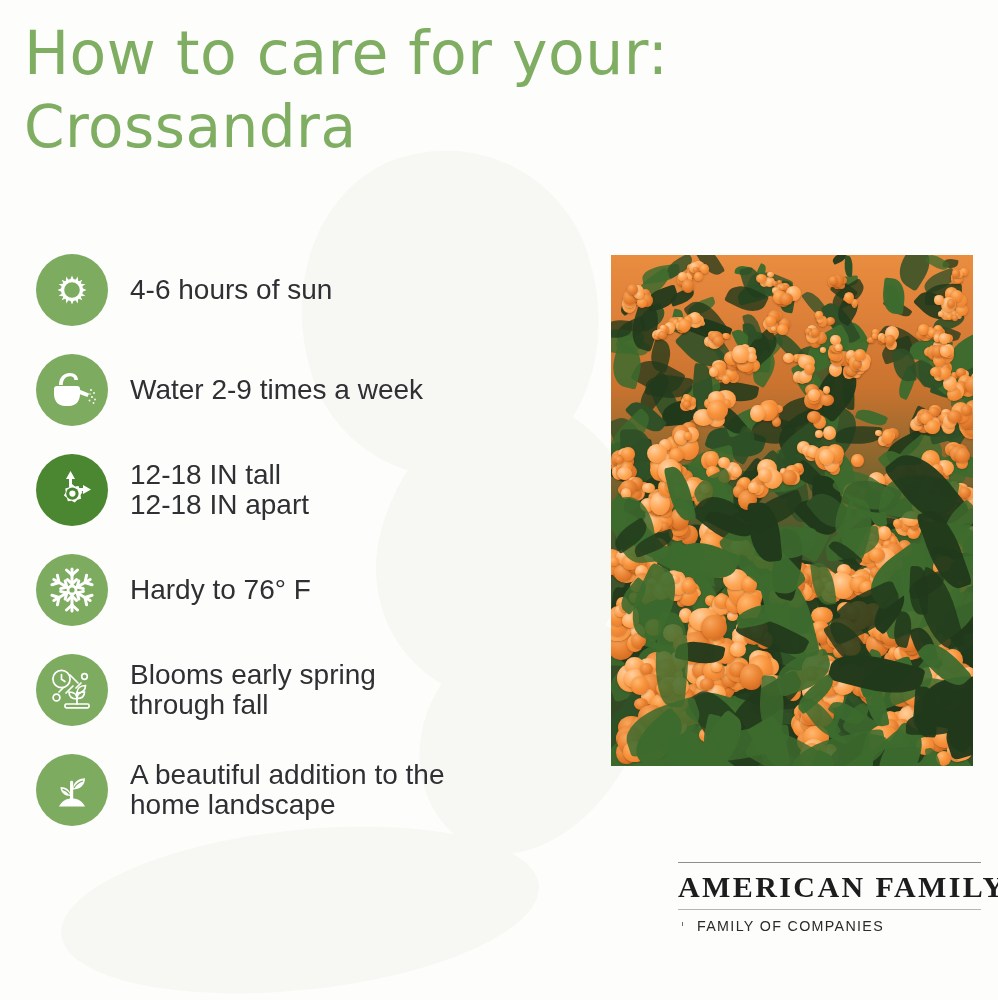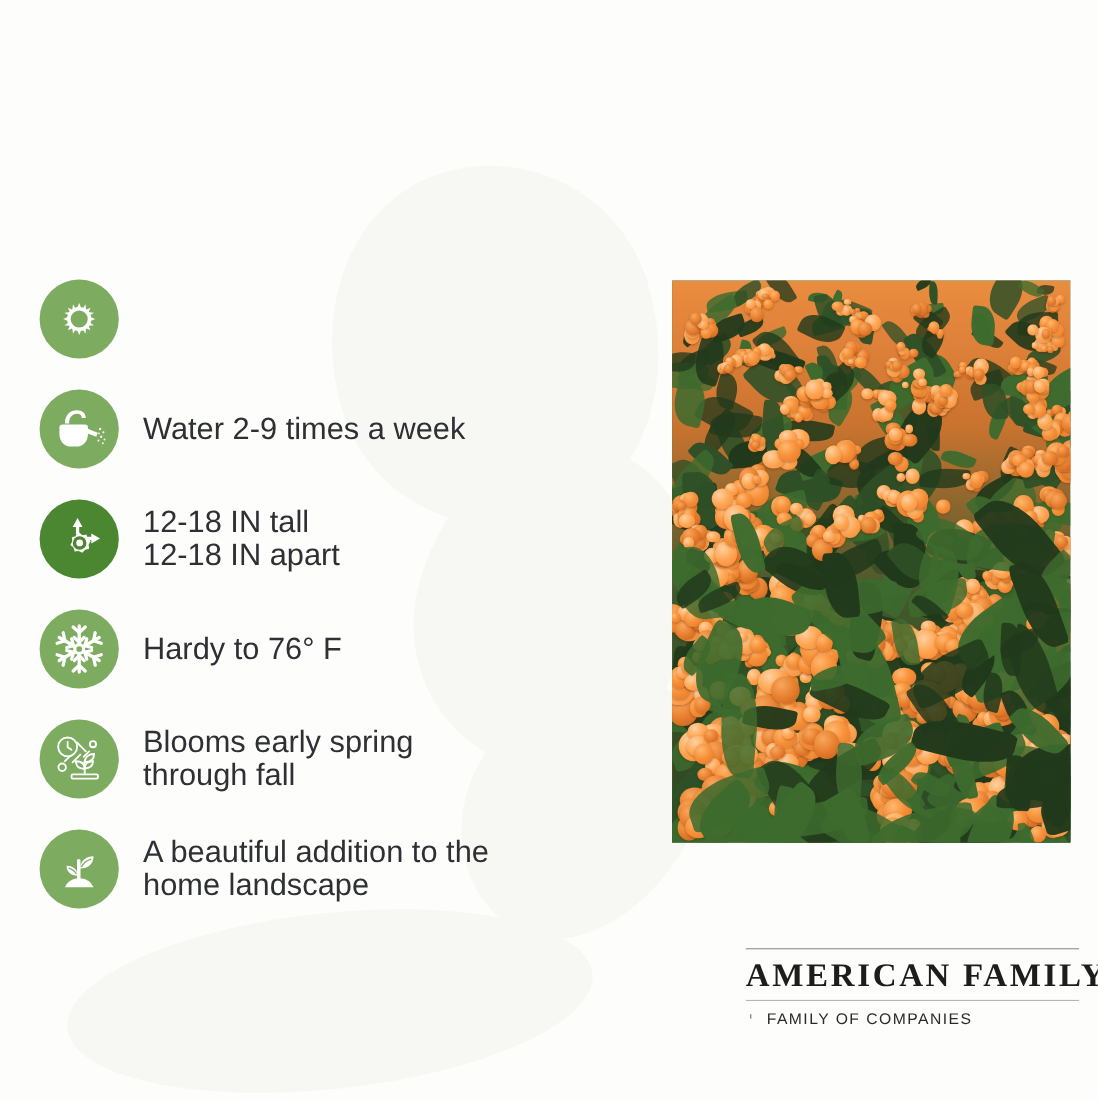--- a/index.html
+++ b/index.html
@@ -142,20 +142,24 @@
 </head>
 <body>
 
 <div id="card">
 
   <div class="wm wm1"></div>
   <div class="wm wm2"></div>
   <div class="wm wm4"></div>
   <div class="wm wm3"></div>
 
+  <div id="title-block">
+    <div class="title-line l1">How to care for your:</div>
+    <div class="title-line l2">Crossandra</div>
+  </div>
 
   <div id="care-list">
 
     <div class="care-row">
       <div class="icon-circle">
         <svg width="48" height="48" viewBox="0 0 48 48">
           <g fill="#ffffff">
             <path d="M24 9.5 L26.4 15.2 L21.6 15.2 Z"></path>
             <path d="M24 38.5 L21.6 32.8 L26.4 32.8 Z"></path>
             <path d="M9.5 24 L15.2 21.6 L15.2 26.4 Z"></path>
@@ -169,20 +173,21 @@
             <path d="M37.4 18.3 L32.4 21.4 L31.0 17.6 Z"></path>
             <path d="M10.6 29.7 L15.6 26.6 L17.0 30.4 Z"></path>
             <path d="M29.7 10.6 L30.4 17.0 L26.6 15.6 Z"></path>
             <path d="M18.3 37.4 L17.6 31.0 L21.4 32.4 Z"></path>
             <path d="M37.4 29.7 L31.0 30.4 L32.4 26.6 Z"></path>
             <path d="M10.6 18.3 L17.0 17.6 L15.6 21.4 Z"></path>
           </g>
           <circle cx="24" cy="24" r="9.4" fill="none" stroke="#ffffff" stroke-width="3.2"></circle>
         </svg>
       </div>
+      <div class="care-text">4-6 hours of sun</div>
     </div>
 
     <div class="care-row">
       <div class="icon-circle">
         <svg width="50" height="44" viewBox="0 0 50 44">
           <g fill="#ffffff">
             <path d="M10 18 h20 a3 3 0 0 1 3 3 v5 c0 7 -4 12 -11 12 h-4 c-7 0 -11 -5 -11 -12 v-5 a3 3 0 0 1 3 -3 z"></path>
             <path d="M12 17 c0 -8 5 -12 11 -12 c5 0 8 3 8 7 l-3.6 0 c0 -2.4 -1.6 -3.8 -4.4 -3.8 c-4 0 -7.2 3 -7.2 8.8 z"></path>
             <path d="M31 21 l11 4.5 l-1.5 3.6 l-11 -4.2 z"></path>
             <path d="M14 12 h14 a2 2 0 0 1 0 4 h-14 a2 2 0 0 1 0 -4 z" opacity="0"></path>

